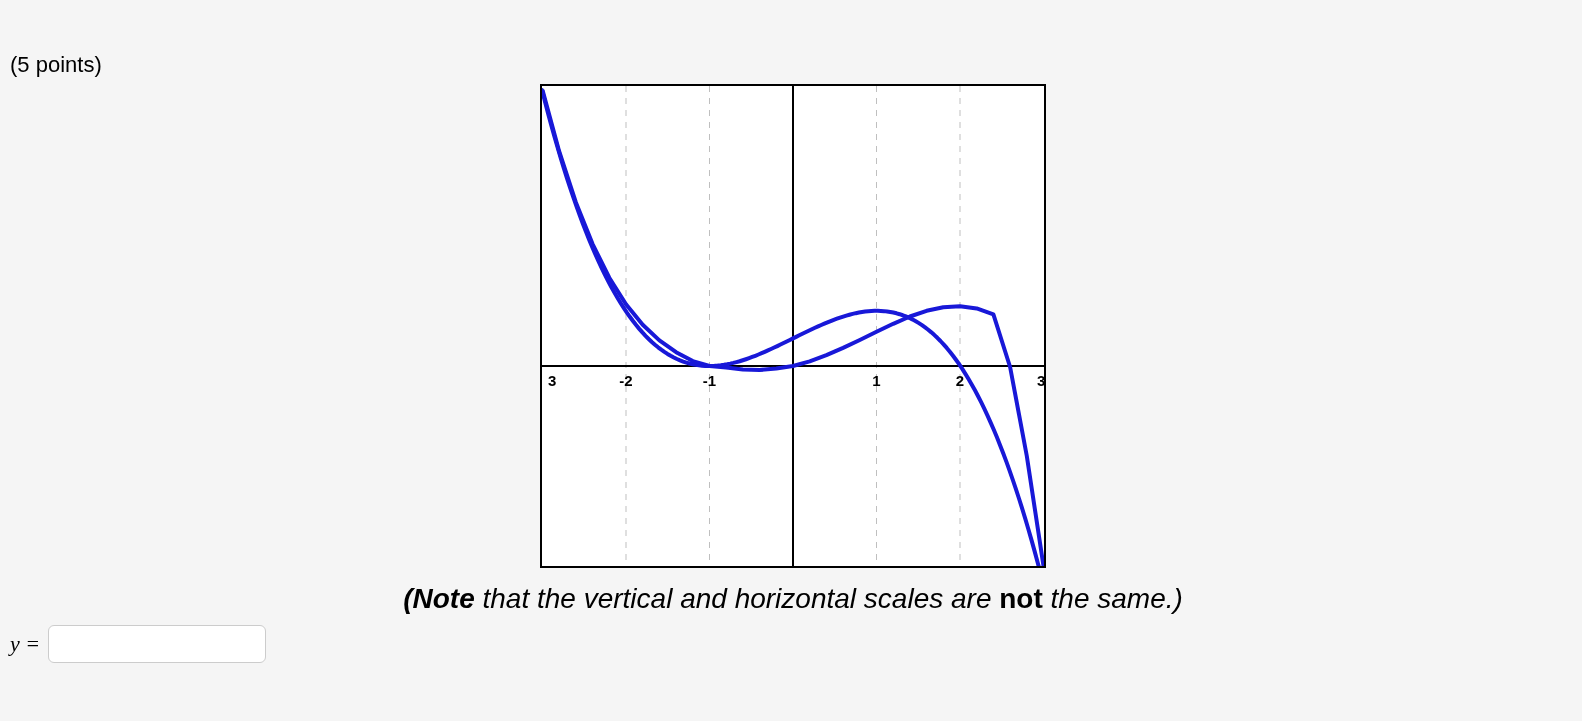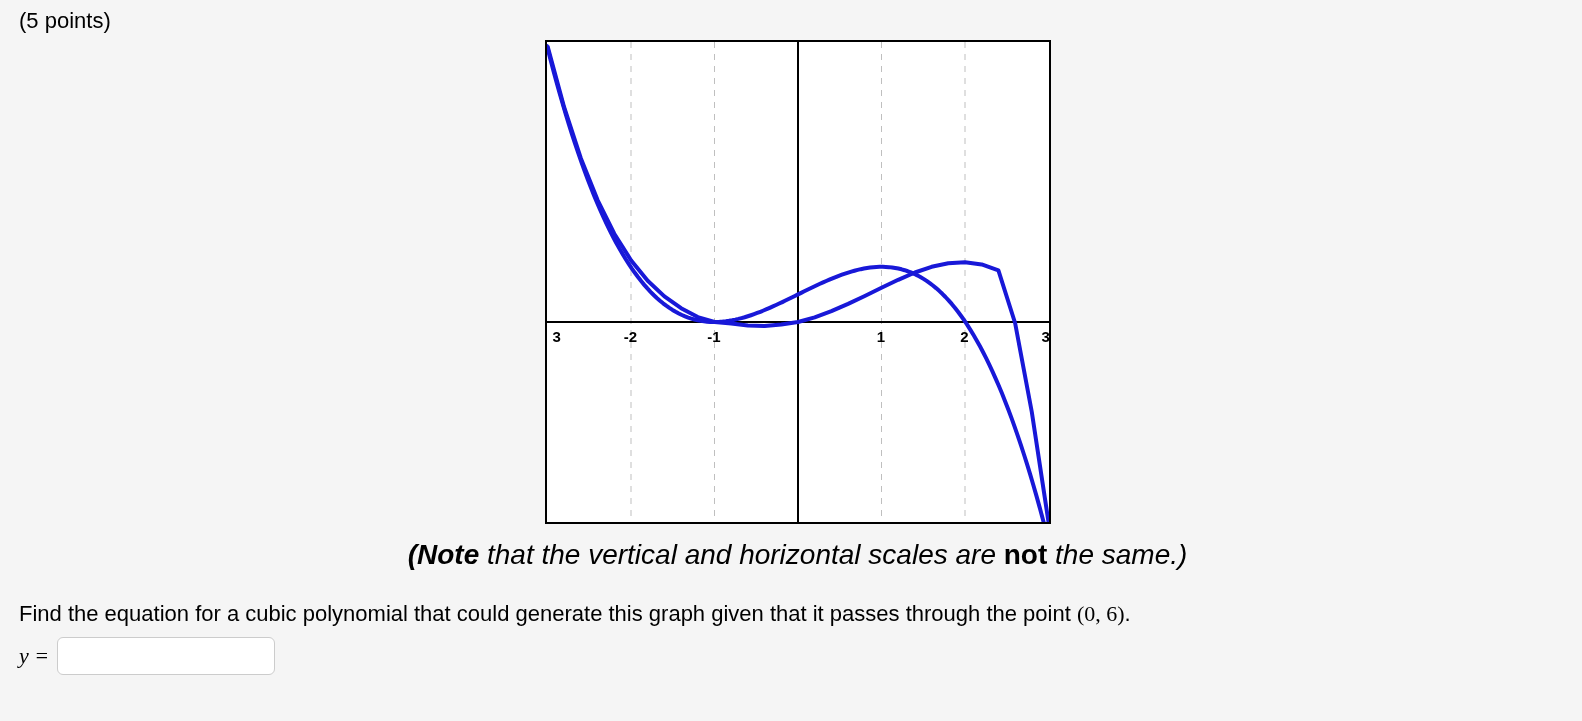--- a/index.html
+++ b/index.html
@@ -4,21 +4,22 @@
 <style>
   html, body {
     margin: 0;
     padding: 0;
     background: #f5f5f5;
     font-family: Arial, Helvetica, sans-serif;
     font-size: 20px;
     color: #000;
   }
   .container {
-    padding: 8px 6px 20px 19px;
+    padding: 8px 6px 20px 10px;
+    margin-top: 44px;
   }
   .points {
     font-size: 22px;
     margin-bottom: 6px;
   }
   .graph-wrapper {
     text-align: center;
     margin-top: 4px;
   }
   .graph-box {
@@ -180,21 +181,18 @@
       <div class="tick-label" style="left:334.5px; top:286px;">1</div>
       <div class="tick-label" style="left:418px; top:286px;">2</div>
       <div class="tick-label" style="left:495px; top:286px; transform:none;">3</div>
     </div>
 
     <div class="note">
       <span class="bold" style="font-style:italic;">(Note</span><span> that the vertical and horizontal scales are </span><span class="notbold" style="font-style:normal;">not</span><span> the same.)</span>
     </div>
   </div>
 
-  <div class="question">
-    <span>Find the equation for a cubic polynomial that could generate this graph given that it passes through the point </span><span class="math">(0, 6)</span><span>.</span>
-  </div>
 
   <div class="answer-row">
     <span class="math italic">y =</span>
     <input class="answer-input" type="text" value="" style="">
   </div>
 </div>
 
 </body></html>

